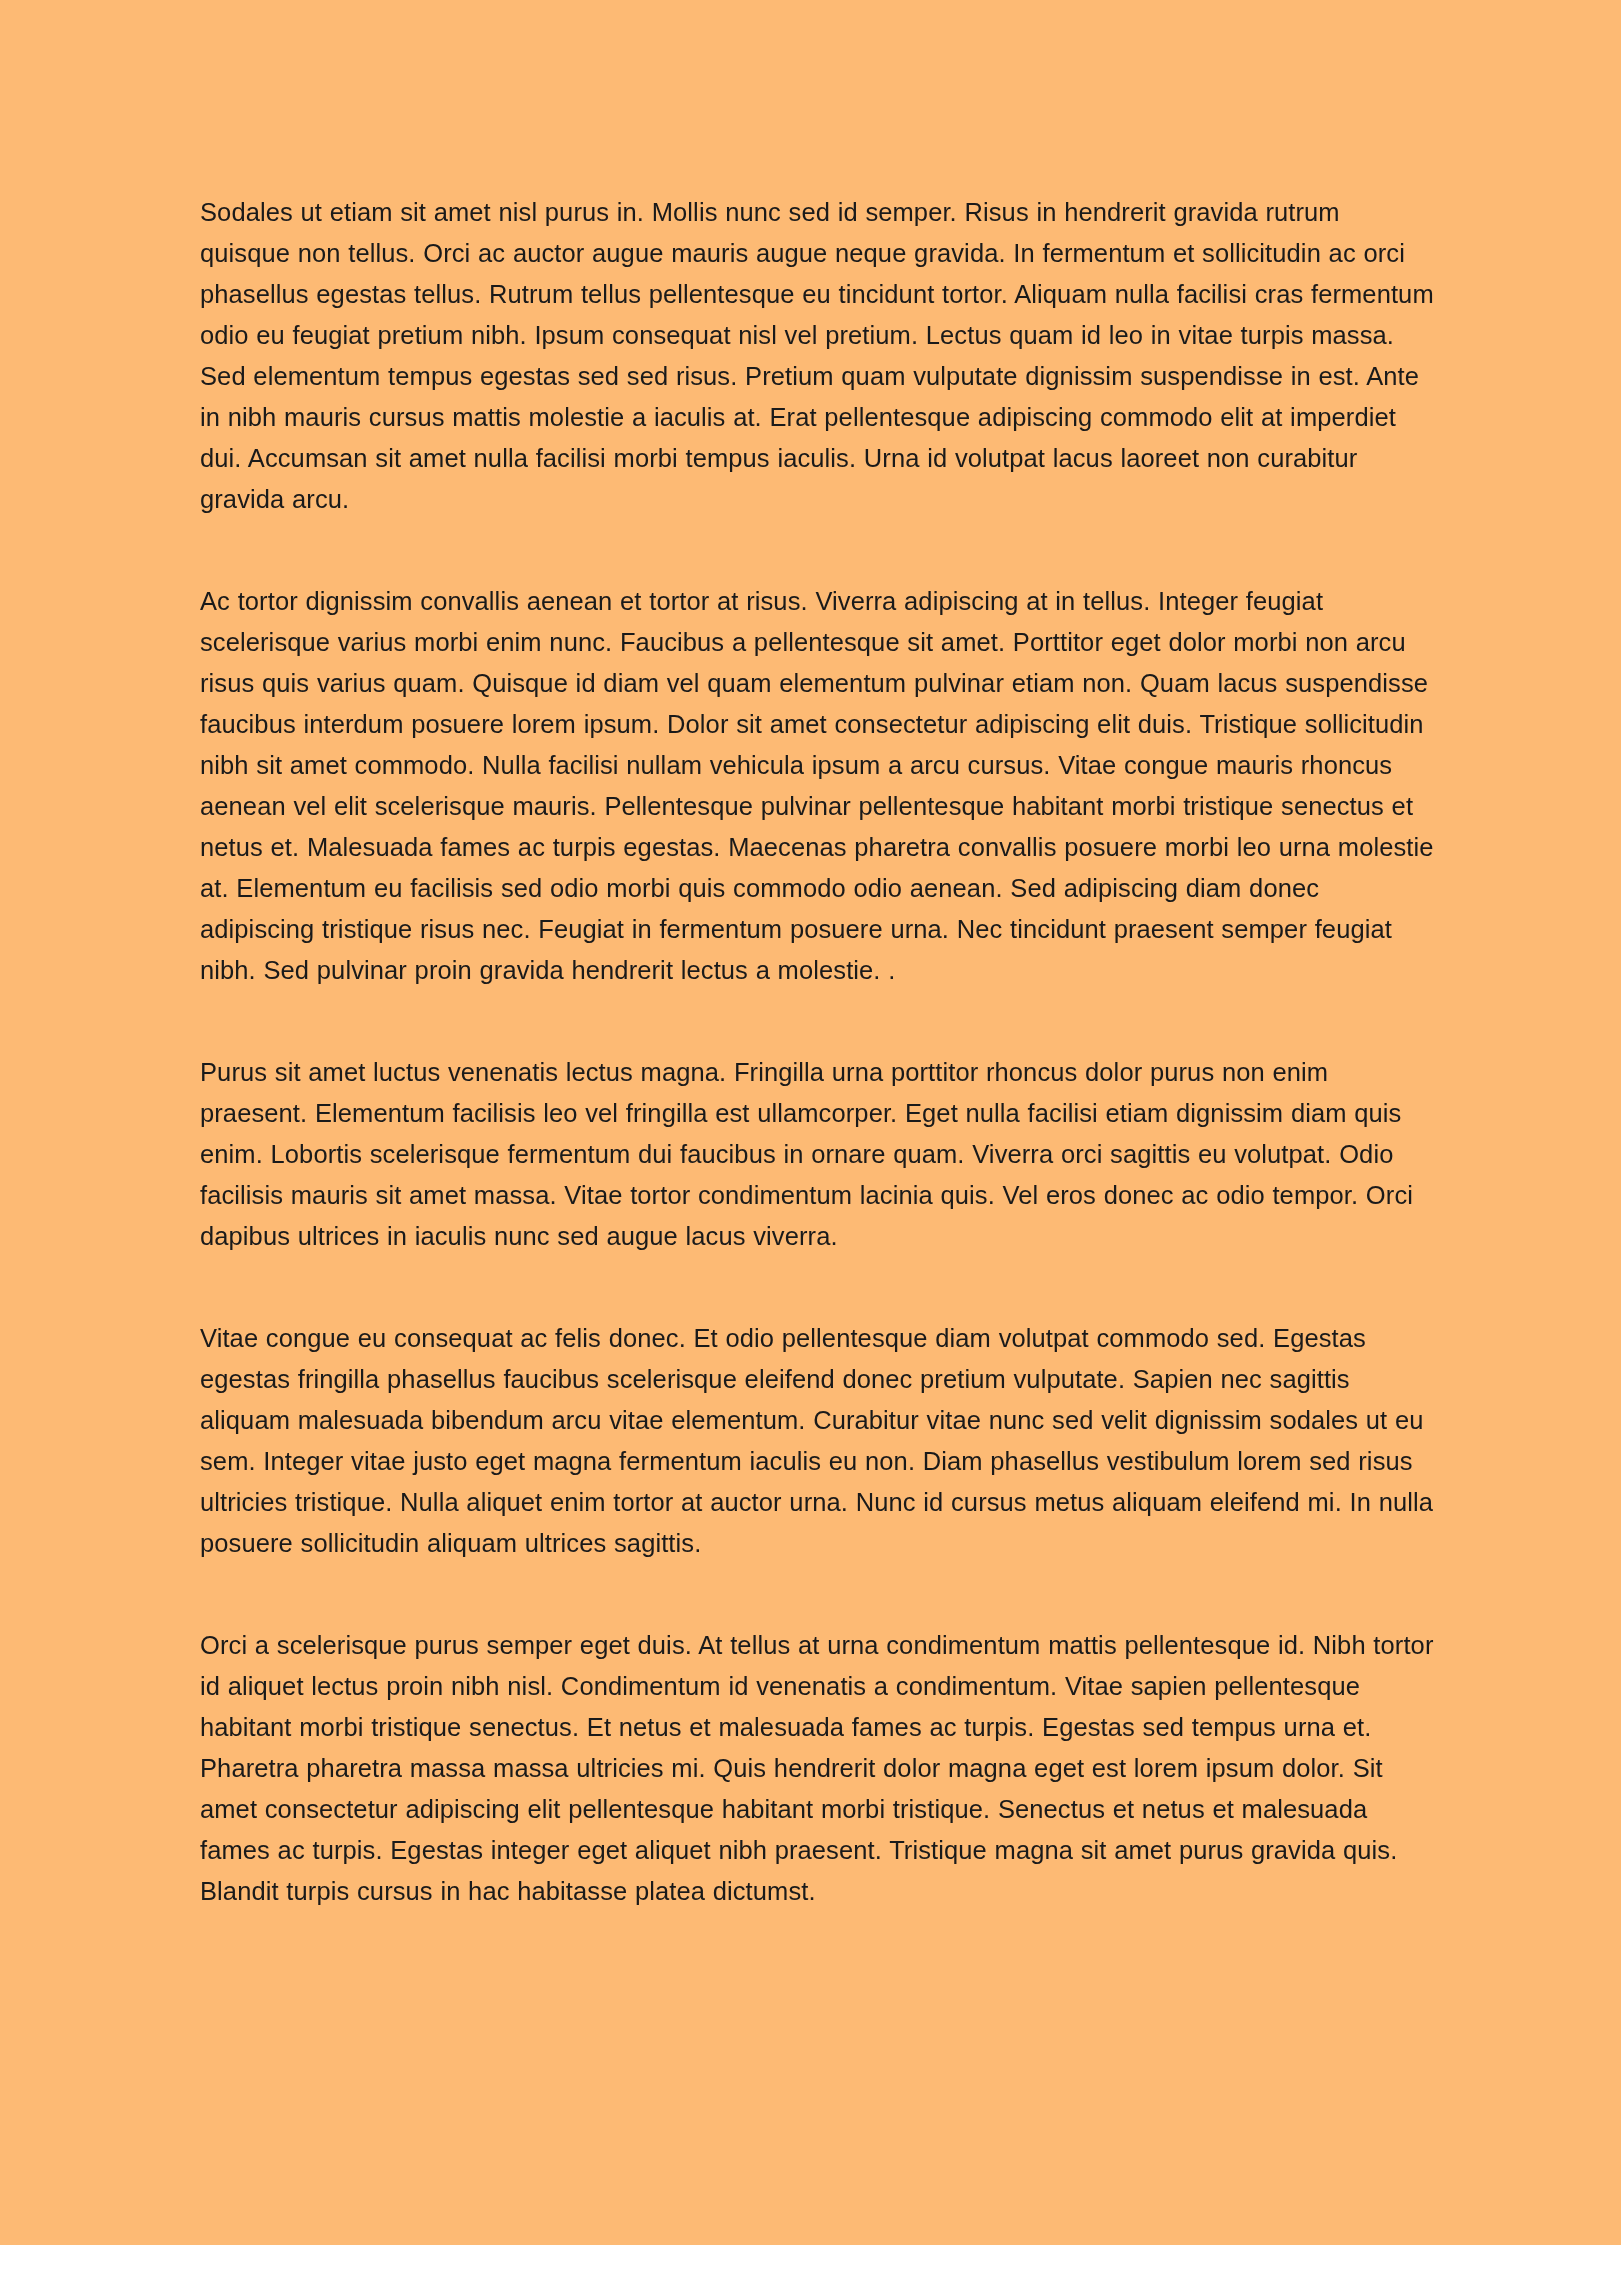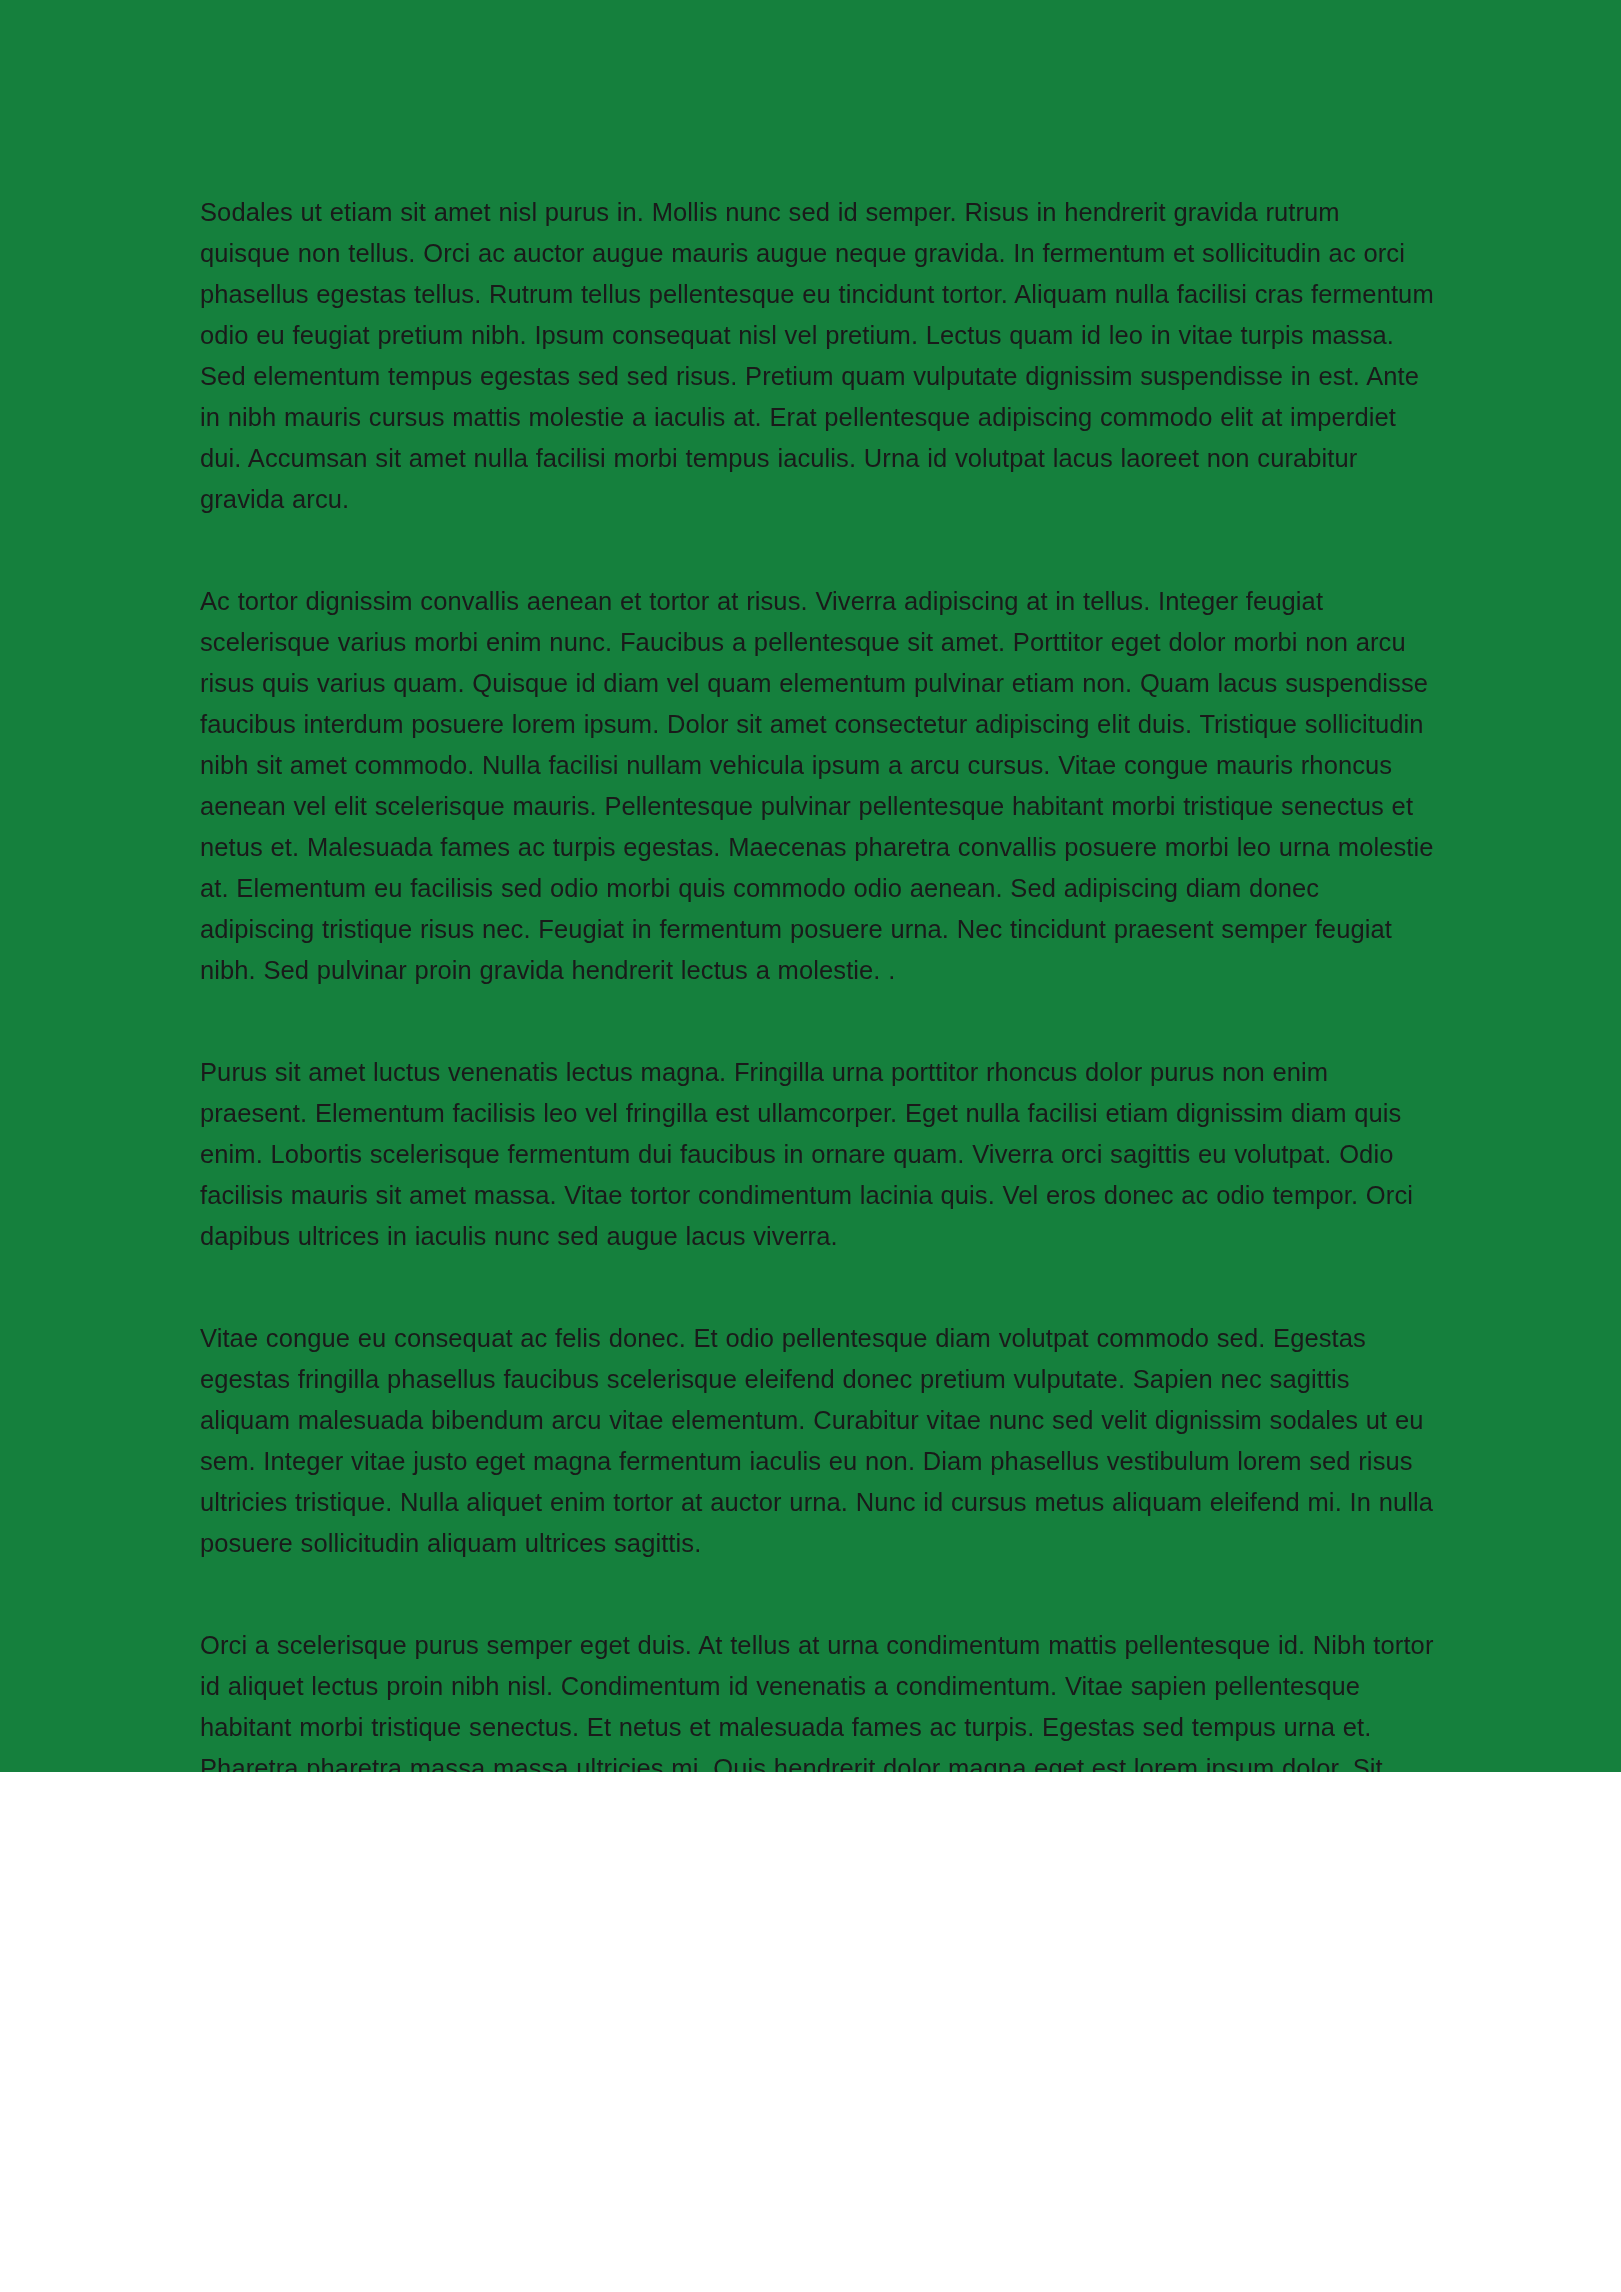--- a/index.html
+++ b/index.html
@@ -6,22 +6,22 @@
       margin: 0;
       padding: 0;
       background: #ffffff;
     }
     body {
       font-family: "Liberation Sans", "DejaVu Sans", sans-serif;
     }
     .page {
       position: relative;
       width: 1621px;
-      height: 1772px;
-      background: #15803d;
+      height: 2245px;
+      background: #fdba74;
       overflow: hidden;
     }
     .content {
       position: absolute;
       left: 200px;
       top: 192px;
       width: 1237px;
     }
     .para {
       font-size: 25.5px;

